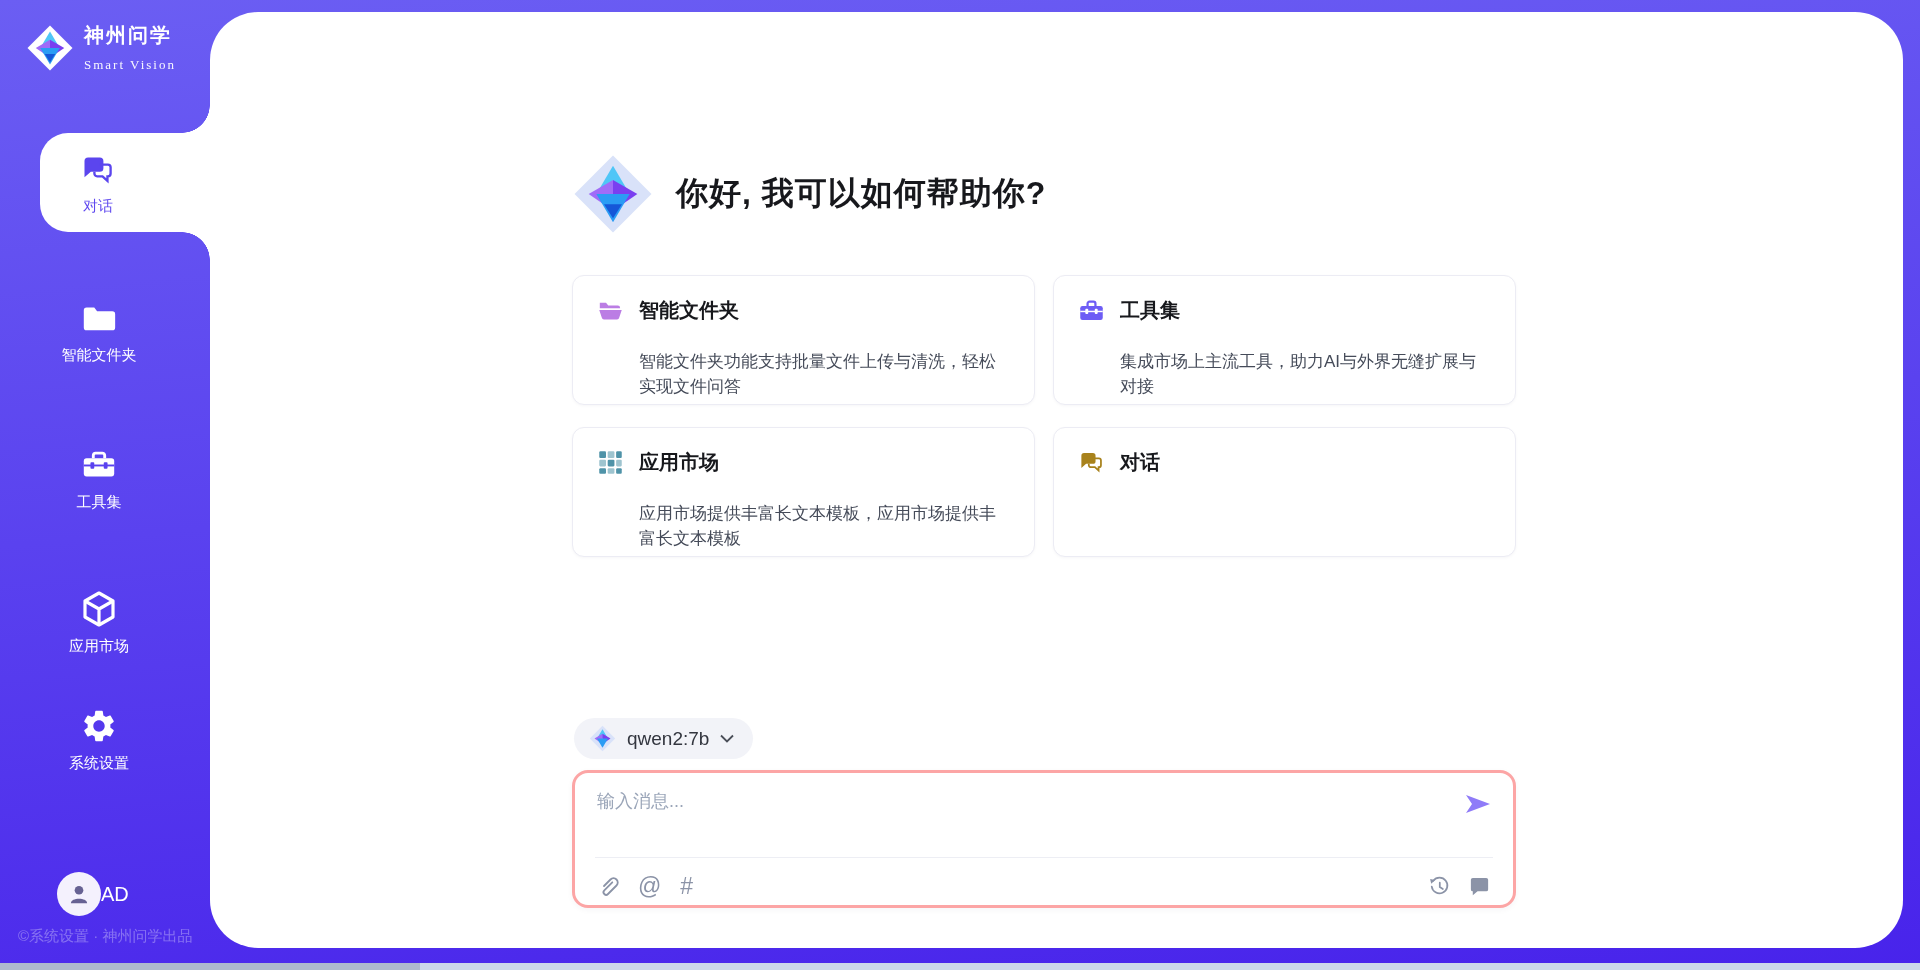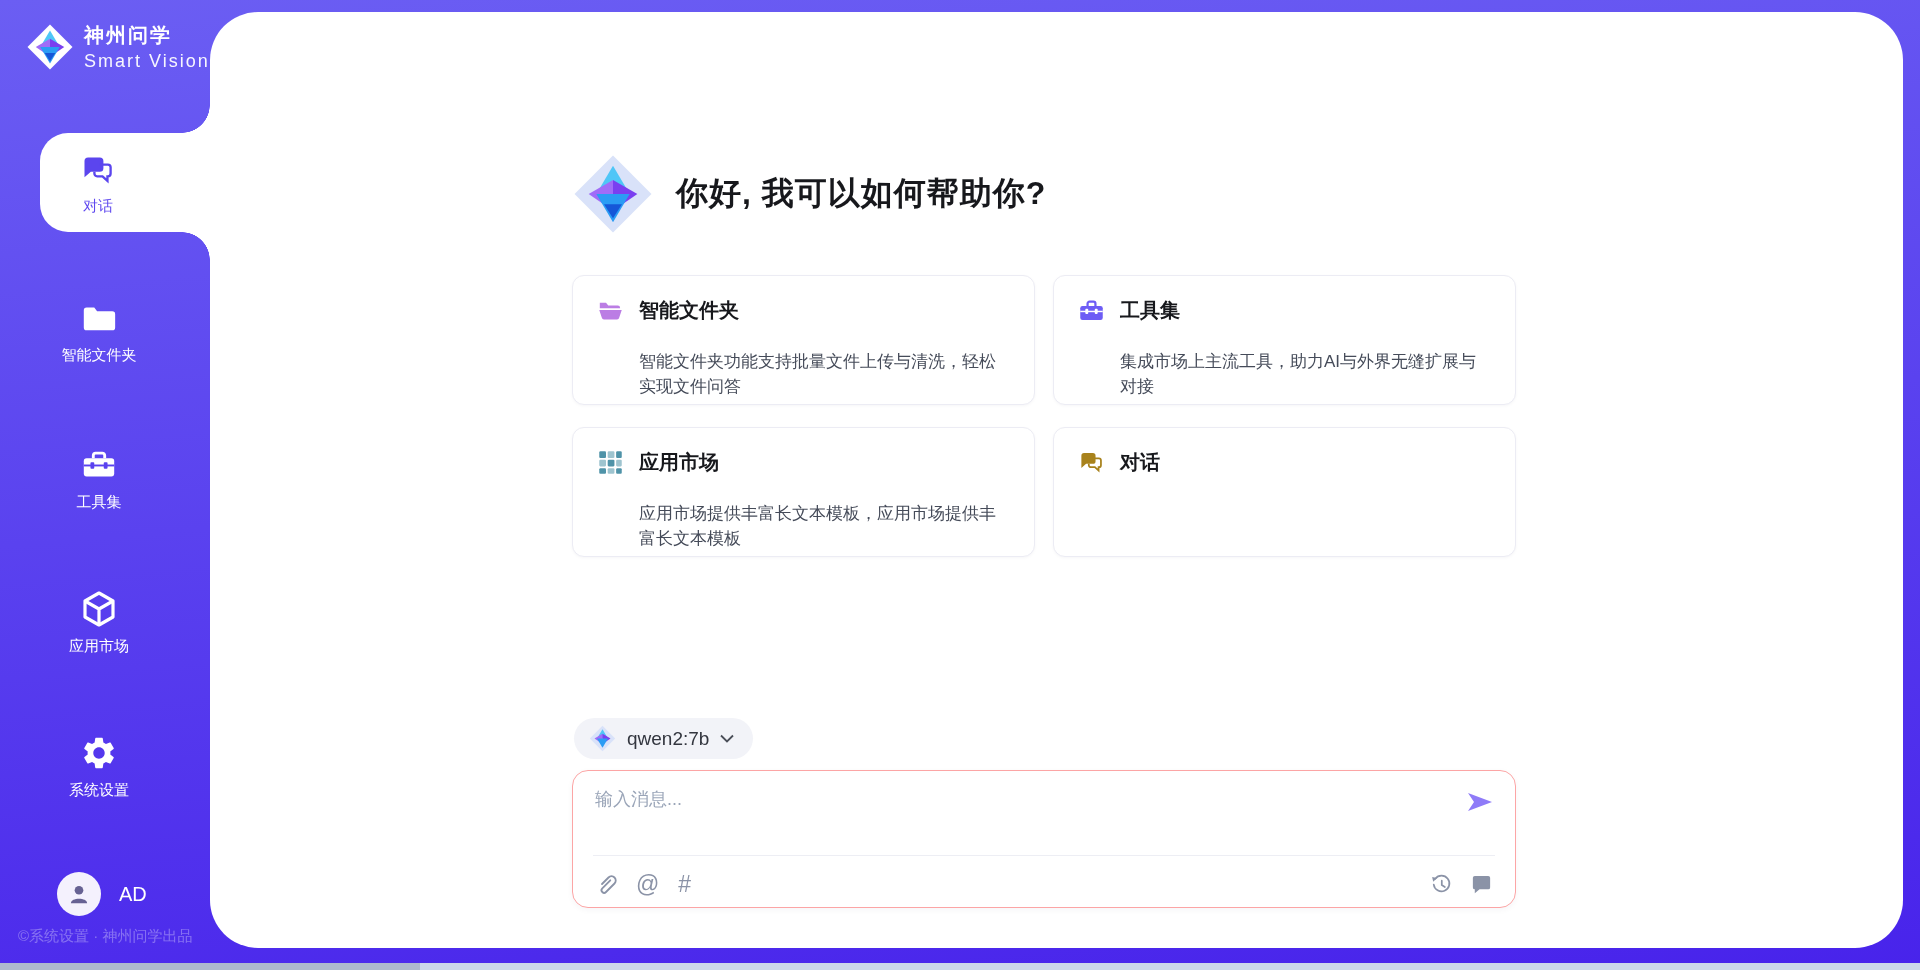--- a/index.html
+++ b/index.html
@@ -7,52 +7,52 @@
   body {
     font-family:"Liberation Sans","DejaVu Sans",sans-serif;
     background:linear-gradient(175deg,#6B5EF3 0%,#5A42EF 48%,#4823EB 100%);
     position:relative;
   }
   
   .sidebar { position:absolute; left:0; top:0; width:210px; height:970px; color:#fff;padding-left:44px; }
   .logo-row { position:absolute; left:26px; top:22px; display:flex; align-items:center; gap:10px; }
   .logo-row svg { width:48px; height:48px; }
   .brand-name { font-size:20px; font-weight:bold; letter-spacing:2px; }
-  .brand-sub { font-size:18px; letter-spacing:2px; margin-top:2px; opacity:.95; }
+  .brand-sub { font-size:13px; letter-spacing:2px; margin-top:8px; opacity:.95;font-family:Liberation Serif, serif; }
   .nav-item { position:absolute; left:0; width:198px; display:flex; flex-direction:column; align-items:center; cursor:pointer; }
   .nav-item .nav-label { margin-top:8px; font-size:15px; color:#fff; }
   .nav-icon { width:40px; height:40px; display:flex; align-items:center; justify-content:center; }
   
   .tab-active { position:absolute; left:40px; top:133px; width:170px; height:99px; background:#fff; border-radius:28px 0 0 28px; cursor:pointer; }
   .tab-active::before { content:""; position:absolute; right:0; top:-28px; width:28px; height:28px;
     background:radial-gradient(circle at 0 0, rgba(0,0,0,0) 27.5px, #fff 28px); }
   .tab-active::after { content:""; position:absolute; right:0; bottom:-28px; width:28px; height:28px;
     background:radial-gradient(circle at 0 100%, rgba(0,0,0,0) 27.5px, #fff 28px); }
   .tab-inner { position:absolute; left:0; top:0; width:116px; height:100%; display:flex; flex-direction:column; align-items:center; justify-content:center; }
   .tab-inner .nav-label { color:#5F48EF; margin-top:7px; font-size:15px; }
-  .avatar-row { position:absolute; left:57px; top:872px; display:flex; align-items:center; gap:18px; cursor:pointer; }
+  .avatar-row { position:absolute; left:57px; top:872px; display:flex; align-items:center; cursor:pointer; }
   .avatar-circle { width:44px; height:44px; border-radius:50%; background:#f4f1fd; display:flex; align-items:center; justify-content:center; }
   .avatar-name { font-size:20px; color:#fff; }
   .sidebar-footer { position:absolute; left:18px; top:927px; font-size:15px; color:rgba(255,255,255,0.32); white-space:nowrap; }
   
   .panel { position:absolute; left:210px; top:12px; width:1693px; height:936px; background:#fff; border-radius:48px; }
   .content { position:absolute; left:362px; top:0; width:944px; height:100%; }
   .greeting { position:absolute; left:0; top:141px; display:flex; align-items:center; gap:22px; }
   .greeting svg { width:82px; height:82px; }
   .greeting-text { font-size:32px; font-weight:bold; color:#17181c; letter-spacing:1px; }
   .cards { position:absolute; left:0; top:263px; width:944px; display:grid; grid-template-columns:463px 463px; grid-column-gap:18px; grid-row-gap:22px; }
   .card { width:463px; height:130px; border:1px solid #ececf4; border-radius:12px; background:#fff; padding:21px 24px; box-shadow:0 1px 3px rgba(30,30,80,0.04); cursor:pointer; }
   .card-title-row { display:flex; align-items:center; gap:15px; }
   .card-title-row svg { width:27px; height:27px; flex:0 0 auto; }
   .card-title { font-size:20px; font-weight:bold; color:#17181c; }
   .card-desc { margin:25px 0 0 42px; font-size:17px; line-height:25px; color:#454b59; }
   .model-pill { position:absolute; left:2px; top:706px; height:41px; border-radius:21px; background:#f2f3f8; display:flex; align-items:center; gap:11px; padding:0 19px 0 15px; cursor:pointer; }
   .model-pill svg.mini-logo { width:27px; height:27px; }
   .model-label { font-size:19px; color:#33363f; }
-  .composer { position:absolute; left:0; top:758px; width:944px; height:138px; background:#fff; border:1px solid #fca5a5; border-radius:16px; box-shadow:0 2px 6px rgba(30,30,80,0.04); }
+  .composer { position:absolute; left:0; top:758px; width:944px; height:138px; background:#fff; border:3px solid #fca5a5; border-radius:16px; box-shadow:0 2px 6px rgba(30,30,80,0.04); }
   .composer textarea { position:absolute; left:22px; top:16px; width:830px; height:58px; border:none; outline:none; resize:none; font-family:inherit; font-size:18px; color:#333; background:transparent; }
   .composer textarea::placeholder { color:#9aa5b8; }
   .send-btn { position:absolute; right:20px; top:18px; width:30px; height:26px; cursor:pointer; }
   .composer-divider { position:absolute; left:20px; right:20px; top:84px; height:1px; background:#edeef4; }
   .composer-toolbar { position:absolute; left:24px; right:22px; top:96px; height:34px; display:flex; align-items:center; }
   .tool-left { display:flex; align-items:center; gap:19px; }
   .tool-right { margin-left:auto; display:flex; align-items:center; gap:17px; }
   .tool-ic { color:#8b93a7; font-size:22px; line-height:1; cursor:pointer; display:flex; align-items:center; }
   
   .scroll-strip { position:absolute; left:0; bottom:0; width:1920px; height:7px; background:#ccd7ea; }
@@ -115,21 +115,21 @@
   <div class="nav-item" style="top:589px;">
     <span class="nav-icon">
       <svg viewBox="0 0 40 40" width="40" height="40">
         <path d="M20,4 L34,12 V28 L20,36 L6,28 V12 Z" fill="none" stroke="#ffffff" stroke-width="3.2" stroke-linejoin="round"></path>
         <path d="M6,12 L20,20 L34,12 M20,20 V36" fill="none" stroke="#ffffff" stroke-width="3.2" stroke-linejoin="round"></path>
       </svg>
     </span>
     <span class="nav-label">应用市场</span>
   </div>
 
-  <div class="nav-item" style="top:733px;">
+  <div class="nav-item" style="top:706px;">
     <span class="nav-icon">
       <svg viewBox="0 0 24 24" width="38" height="38">
         <path fill="#ffffff" d="M19.14,12.94c0.04-0.3,0.06-0.61,0.06-0.94c0-0.32-0.02-0.64-0.07-0.94l2.03-1.58c0.18-0.14,0.23-0.41,0.12-0.61 l-1.92-3.32c-0.12-0.22-0.37-0.29-0.59-0.22l-2.39,0.96c-0.5-0.38-1.03-0.7-1.62-0.94L14.4,2.81c-0.04-0.24-0.24-0.41-0.48-0.41 h-3.84c-0.24,0-0.43,0.17-0.47,0.41L9.25,5.35C8.66,5.59,8.12,5.92,7.63,6.29L5.24,5.33c-0.22-0.08-0.47,0-0.59,0.22L2.74,8.87 C2.62,9.08,2.66,9.34,2.86,9.48l2.03,1.58C4.84,11.36,4.8,11.69,4.8,12s0.02,0.64,0.07,0.94l-2.03,1.58 c-0.18,0.14-0.23,0.41-0.12,0.61l1.92,3.32c0.12,0.22,0.37,0.29,0.59,0.22l2.39-0.96c0.5,0.38,1.03,0.7,1.62,0.94l0.36,2.54 c0.05,0.24,0.24,0.41,0.48,0.41h3.84c0.24,0,0.44-0.17,0.47-0.41l0.36-2.54c0.59-0.24,1.13-0.56,1.62-0.94l2.39,0.96 c0.22,0.08,0.47,0,0.59-0.22l1.92-3.32c0.12-0.22,0.07-0.47-0.12-0.61L19.14,12.94z M12,15.6c-1.98,0-3.6-1.62-3.6-3.6 s1.62-3.6,3.6-3.6s3.6,1.62,3.6,3.6S13.98,15.6,12,15.6z"></path>
       </svg>
     </span>
     <span class="nav-label">系统设置</span>
   </div>
 
   <div class="avatar-row">
     <span class="avatar-circle">

